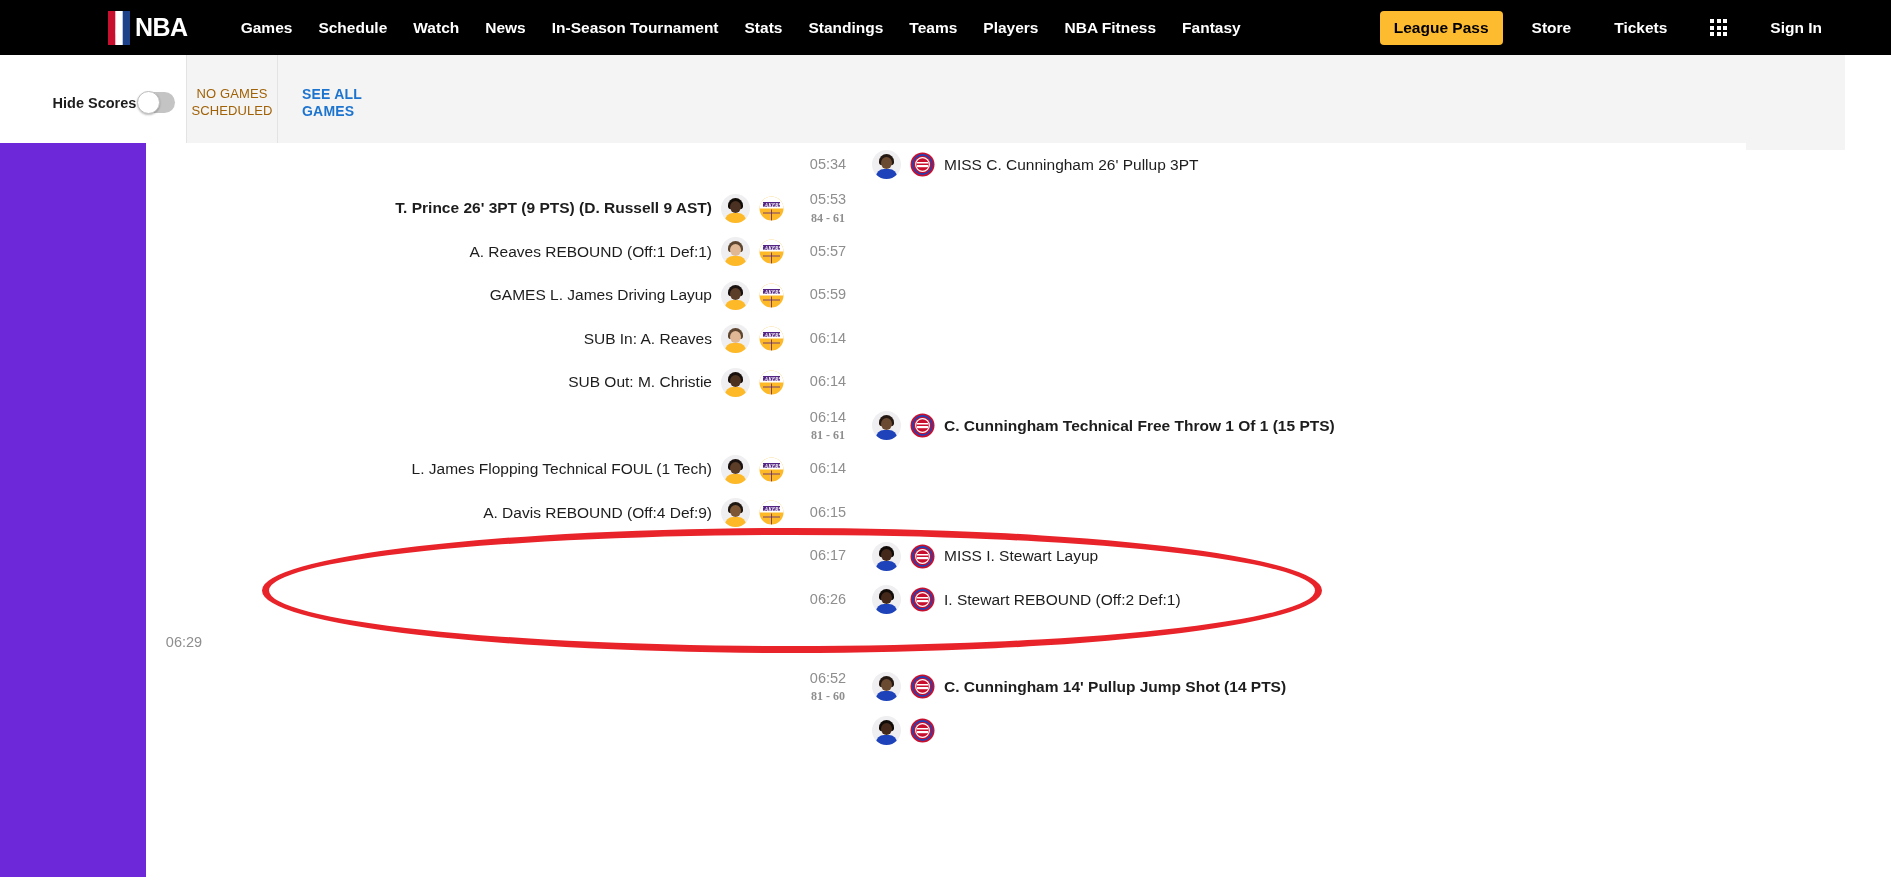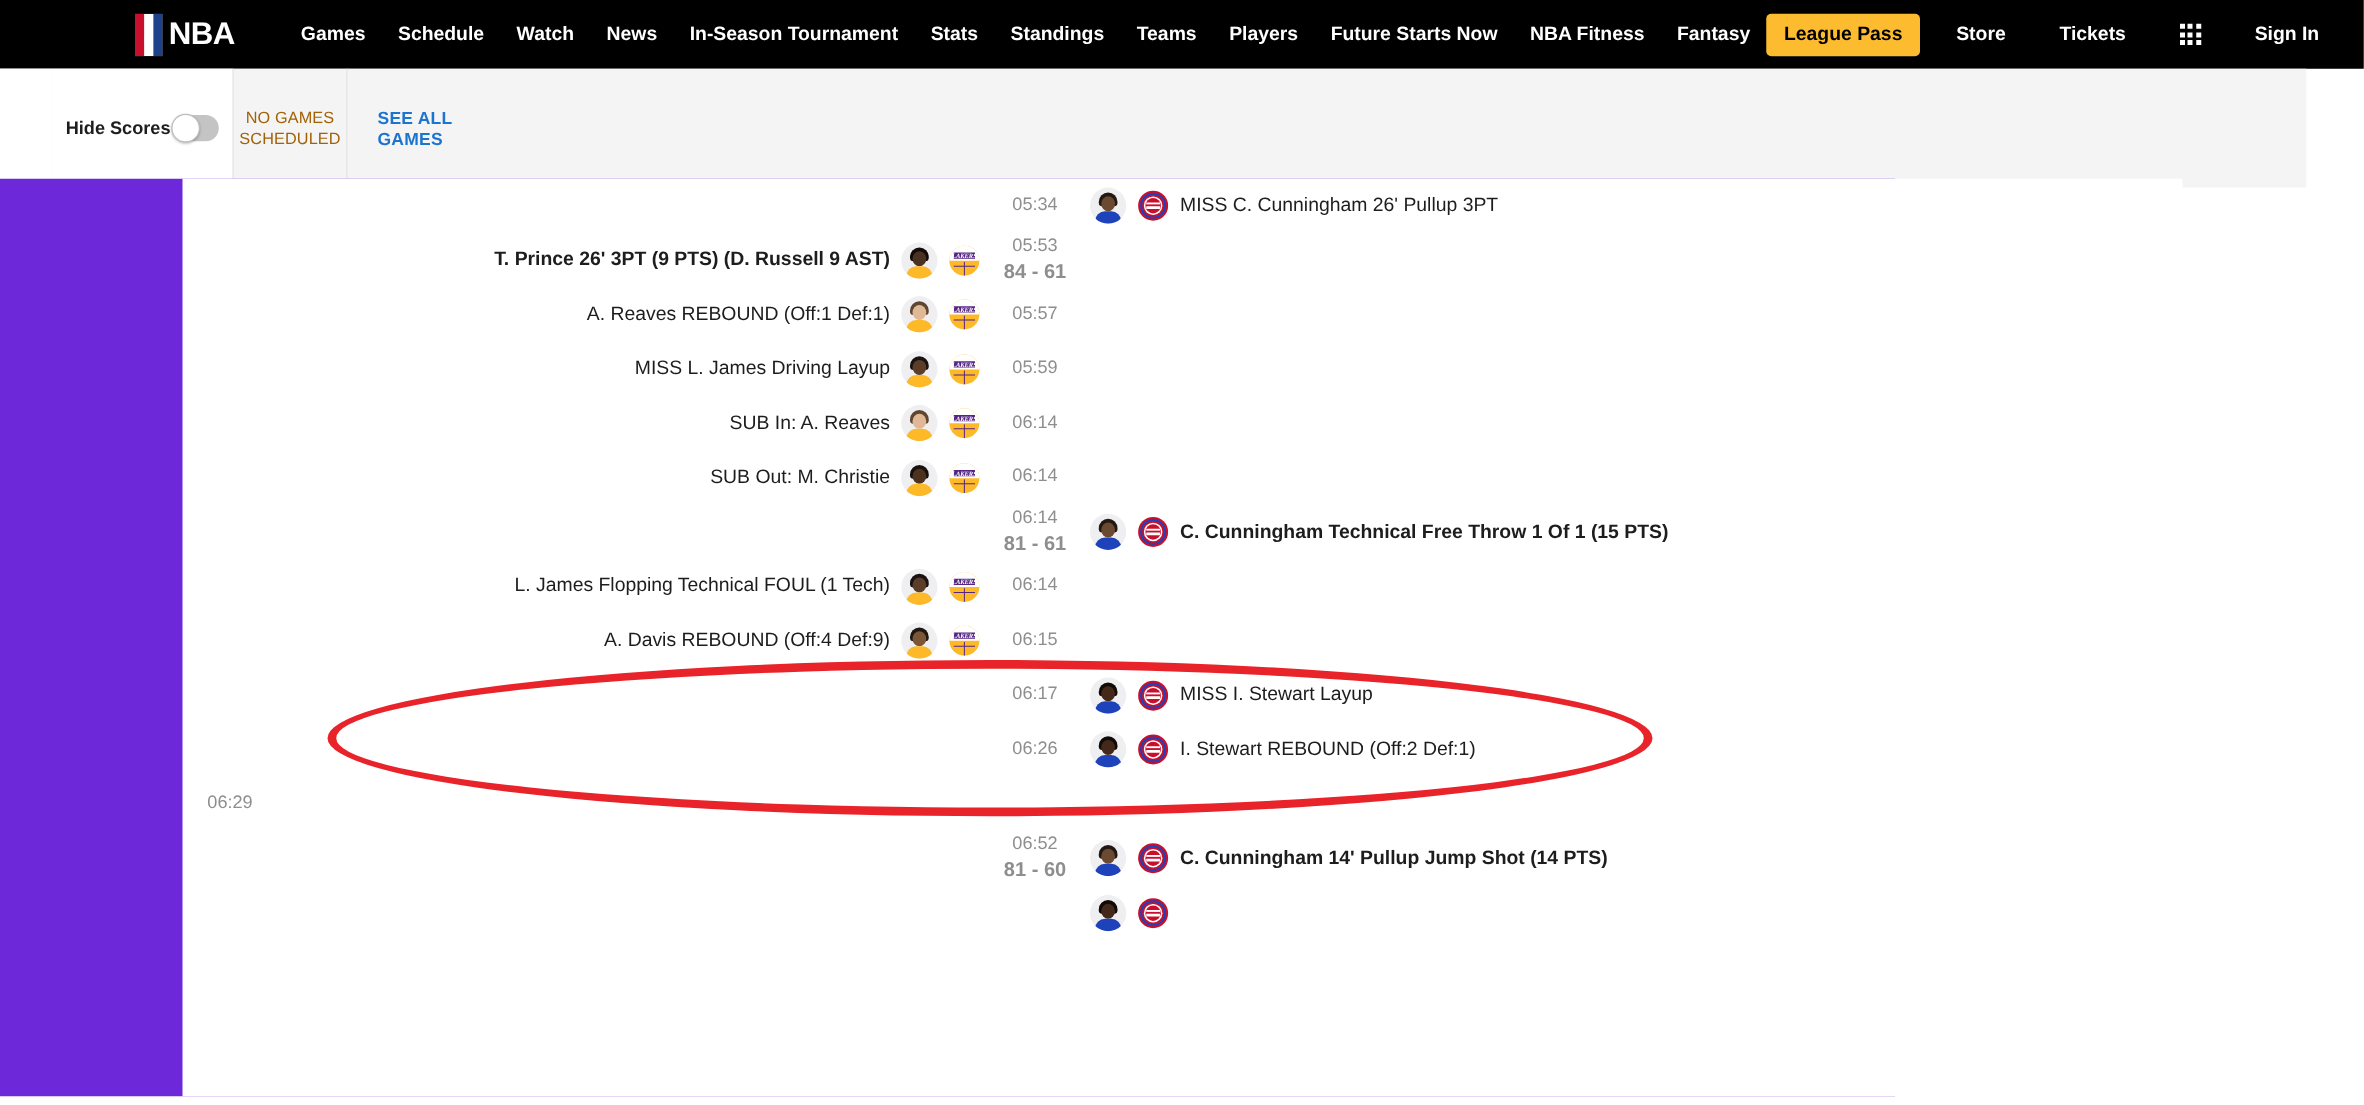--- a/index.html
+++ b/index.html
@@ -117,21 +117,21 @@
   
   .side-left {
     width: 644px; display: flex; align-items: center;
     justify-content: flex-end; gap: 9px; padding-right: 6px;
   }
   .time-col {
     width: 76px; display: flex; flex-direction: column;
     align-items: center; justify-content: center; line-height: 1.35;
   }
   .time-col .clock { font-size: 14.5px; color: #8e8e8e; }
-  .time-col .score { font-size: 16px; color: #8e8e8e; font-weight: 700; }
+  .time-col .score { font-size: 12px; color: #8e8e8e; font-weight: 700; font-family: Liberation Serif, serif; }
   .side-right {
     flex: 1; display: flex; align-items: center;
     justify-content: flex-start; gap: 9px; padding-left: 6px;
   }
   .evt-text { font-size: 15.5px; color: #1d1d1d; white-space: nowrap; }
   .evt-text.bold { font-weight: 700; }
 
   
   .headshot {
     width: 29px; height: 29px; border-radius: 50%;
@@ -182,21 +182,20 @@
   <nav class="nav-links">
     <a class="nav-link">Games</a>
     <a class="nav-link">Schedule</a>
     <a class="nav-link">Watch</a>
     <a class="nav-link">News</a>
     <a class="nav-link">In-Season Tournament</a>
     <a class="nav-link">Stats</a>
     <a class="nav-link">Standings</a>
     <a class="nav-link">Teams</a>
     <a class="nav-link">Players</a>
-    <a class="nav-link">Future Starts Now</a>
     <a class="nav-link">NBA Fitness</a>
     <a class="nav-link">Fantasy</a>
   </nav>
 
   <div class="nav-right">
     <button class="league-pass-btn">League Pass</button>
     <a class="nav-link">Store</a>
     <a class="nav-link">Tickets</a>
     <div class="grid-icon">
       <i></i>
@@ -298,21 +297,21 @@
             <path d="M12.5 13.5 v10.9 M4 17 h17" stroke="#552583" stroke-width=".8" fill="none"></path>
           </svg>
         </div>
         <div class="time-col">
           <span class="clock">05:57</span>
         </div>
         <div class="side-right"></div>
       </div>
       <div class="pbp-row">
         <div class="side-left">
-          <span class="evt-text">MISS L. James Driving Layup</span>
+          <span class="evt-text">GAMES L. James Driving Layup</span>
           <span class="headshot">
             <span class="hair" style="background:#1a1210"></span>
             <span class="face" style="background:#5c3d27"></span>
             <span class="body" style="background:#fdb927"></span>
           </span>
           <svg class="team-logo" viewBox="0 0 25 25">
             <circle cx="12.5" cy="12.5" r="12" fill="#fdb927"></circle>
             <path d="M12.5 .5 A12 12 0 0 1 24.5 12.5 L.5 12.5 A12 12 0 0 1 12.5 .5Z" fill="#ffffff"></path>
             <path d="M4 6 h17 v5 h-17 z" fill="#552583"></path>
             <text x="12.5" y="10.6" font-size="5.2" font-family="Liberation Serif, serif" font-style="italic" font-weight="700" fill="#ffffff" text-anchor="middle">LAKERS</text>

